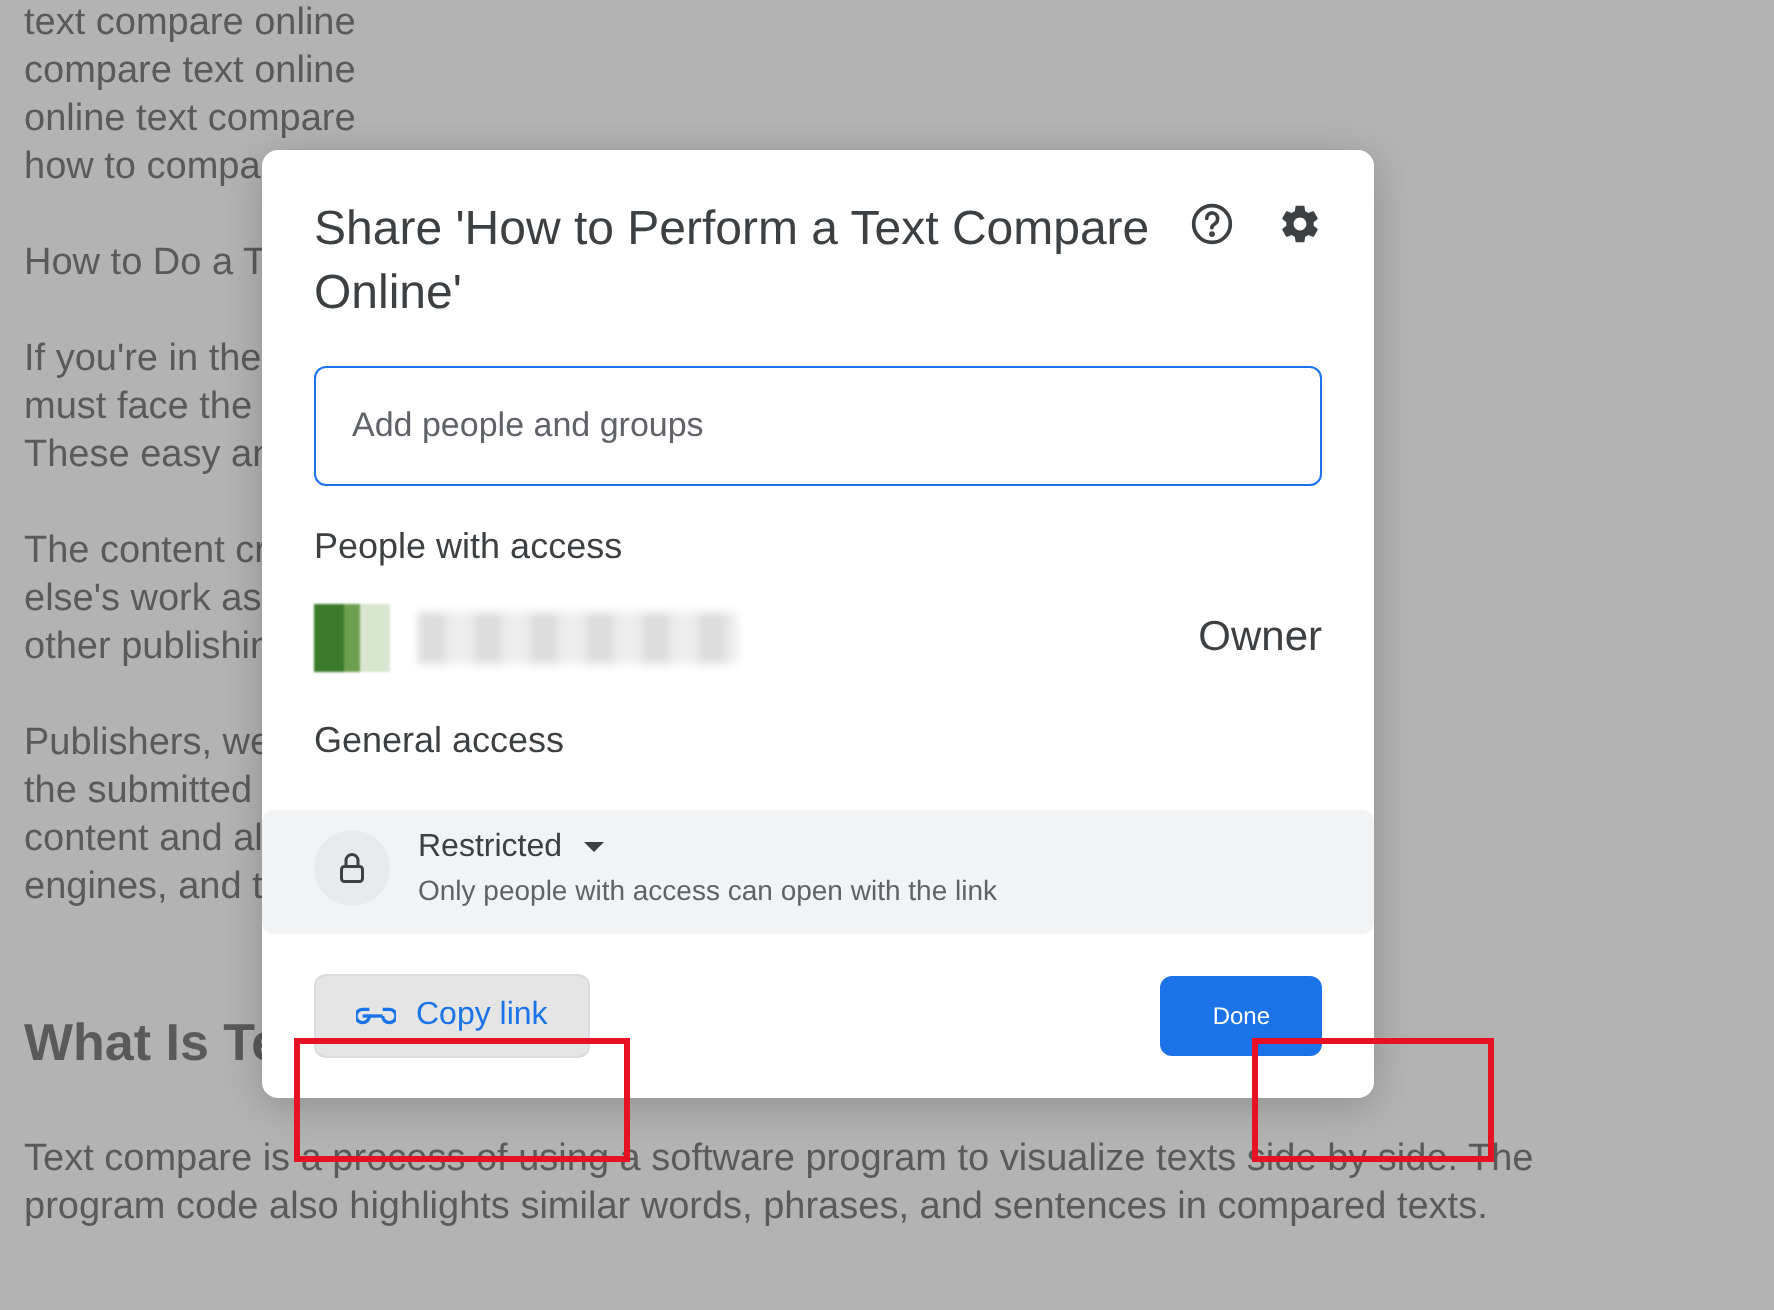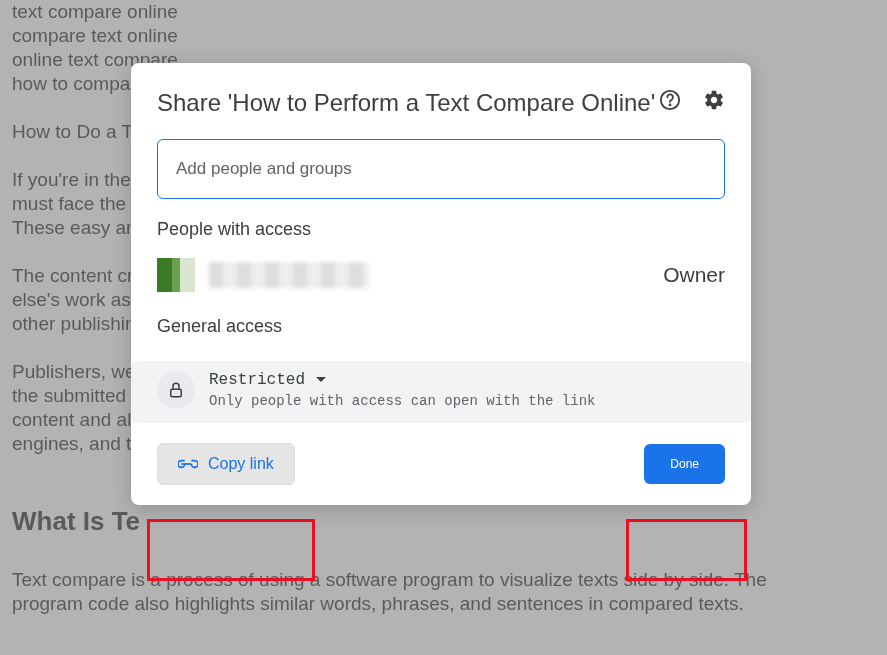--- a/index.html
+++ b/index.html
@@ -37,23 +37,23 @@
       margin-bottom: 31px;
     }
     .spacer { height: 24px; }
     .overlay {
       position: absolute;
       top: 0; left: 0; right: 0; bottom: 0;
       background: rgba(128,128,128,0.6);
     }
     .dialog {
       position: absolute;
-      top: 63px;
+      top: 75px;
       left: 131px;
-      width: 620px;
+      width: 556px;
       background: #fff;
       border-radius: 8px;
       box-shadow: 0 4px 20px rgba(0,0,0,0.2);
       padding-bottom: 20px;
     }
     .dialog-header {
       display: flex;
       align-items: flex-start;
       padding: 24px 26px 20px;
     }
@@ -124,21 +124,20 @@
       font-size: 21px;
     }
     .general-access-row {
       background: #f1f3f4;
       border-radius: 6px;
       margin: 12px 0 0;
       padding: 10px 12px 14px 26px;
       display: flex;
       align-items: center;
       gap: 14px;
-      font-family: Liberation Mono, monospace;
     }
     .lock-circle {
       width: 38px;
       height: 38px;
       background: #e8eaed;
       border-radius: 50%;
       display: flex;
       align-items: center;
       justify-content: center;
     }

